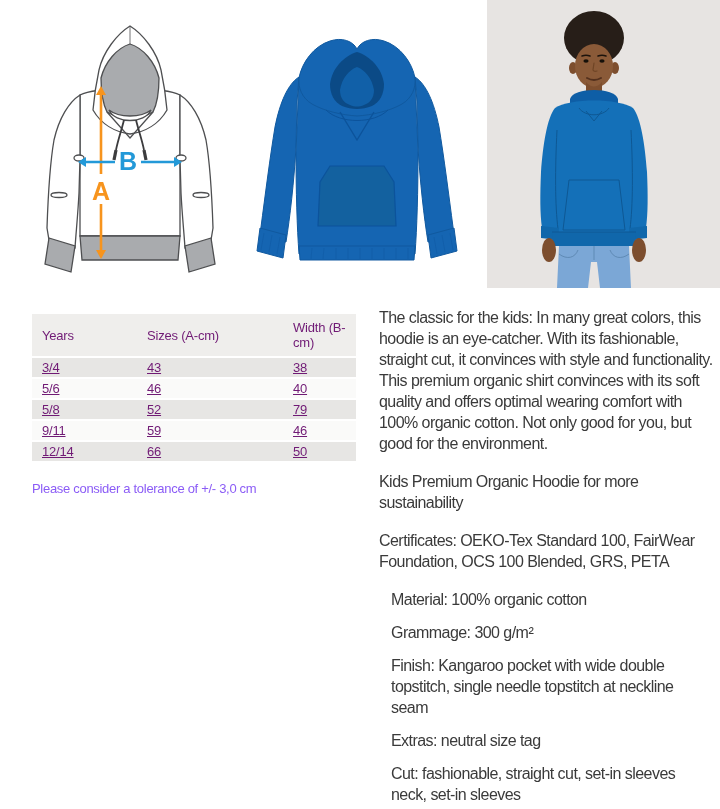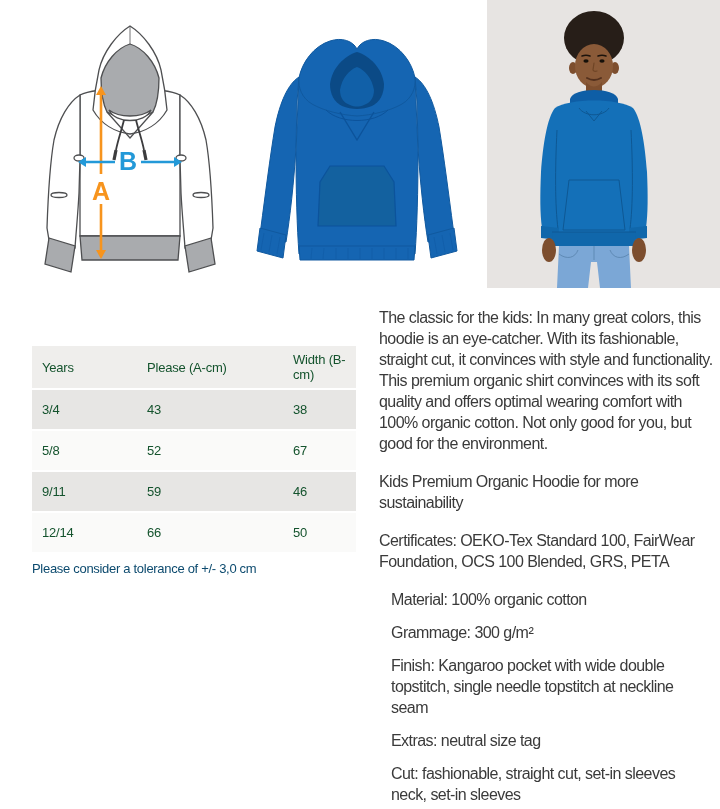--- a/index.html
+++ b/index.html
@@ -9,27 +9,27 @@
 
   
   .img-diagram{position:absolute;left:35px;top:18px;width:190px;height:260px;}
   .img-product{position:absolute;left:252px;top:32px;width:215px;height:232px;}
   .img-model{position:absolute;left:487px;top:0;width:233px;height:288px;}
   .img-diagram svg,.img-product svg,.img-model svg{display:block;width:100%;height:100%;}
 
   
   .size-chart{position:absolute;left:32px;top:312px;width:324px;}
   .size-chart table{width:100%;border-collapse:separate;border-spacing:0 2px;
-    font-size:13px;color:#14532d;letter-spacing:-0.2px;margin-top:32px;}
+    font-size:13px;color:#701a75;letter-spacing:-0.2px;}
   .size-chart th{background:#efeeec;font-weight:normal;text-align:left;padding:6px 10px;}
-  .size-chart td{background:#e7e6e4;padding:12px 10px;}
+  .size-chart td{background:#e7e6e4;padding:2px 10px;text-decoration:underline;}
   .size-chart tbody tr:nth-child(even) td{background:#fafaf9;}
   .size-chart th:nth-child(1),.size-chart td:nth-child(1){width:85px;}
   .size-chart th:nth-child(2),.size-chart td:nth-child(2){width:126px;}
-  .tolerance{margin-top:7px;font-size:13px;color:#0c4a6e;letter-spacing:-0.3px;}
+  .tolerance{margin-top:18px;font-size:13px;color:#8b5cf6;letter-spacing:-0.3px;}
 
   
   .description{position:absolute;left:379px;top:307px;width:340px;
     font-size:16px;line-height:21px;letter-spacing:-0.55px;color:#3a3a3a;}
   .description p{margin:0 0 17px 0;}
   .description .specs p{margin:12px;}
 </style>
 </head>
 <body>
 
@@ -178,34 +178,39 @@
         </g>
       </svg>
     </figure>
   </div>
 
   <div class="size-chart">
     <table>
       <thead>
         <tr>
           <th>Years</th>
-          <th>Please (A-cm)</th>
+          <th>Sizes (A-cm)</th>
           <th>Width (B-cm)</th>
         </tr>
       </thead>
       <tbody>
         <tr>
           <td>3/4</td>
           <td>43</td>
           <td>38</td>
         </tr>
         <tr>
+          <td>5/6</td>
+          <td>46</td>
+          <td>40</td>
+        </tr>
+        <tr>
           <td>5/8</td>
           <td>52</td>
-          <td>67</td>
+          <td>79</td>
         </tr>
         <tr>
           <td>9/11</td>
           <td>59</td>
           <td>46</td>
         </tr>
         <tr>
           <td>12/14</td>
           <td>66</td>
           <td>50</td>

